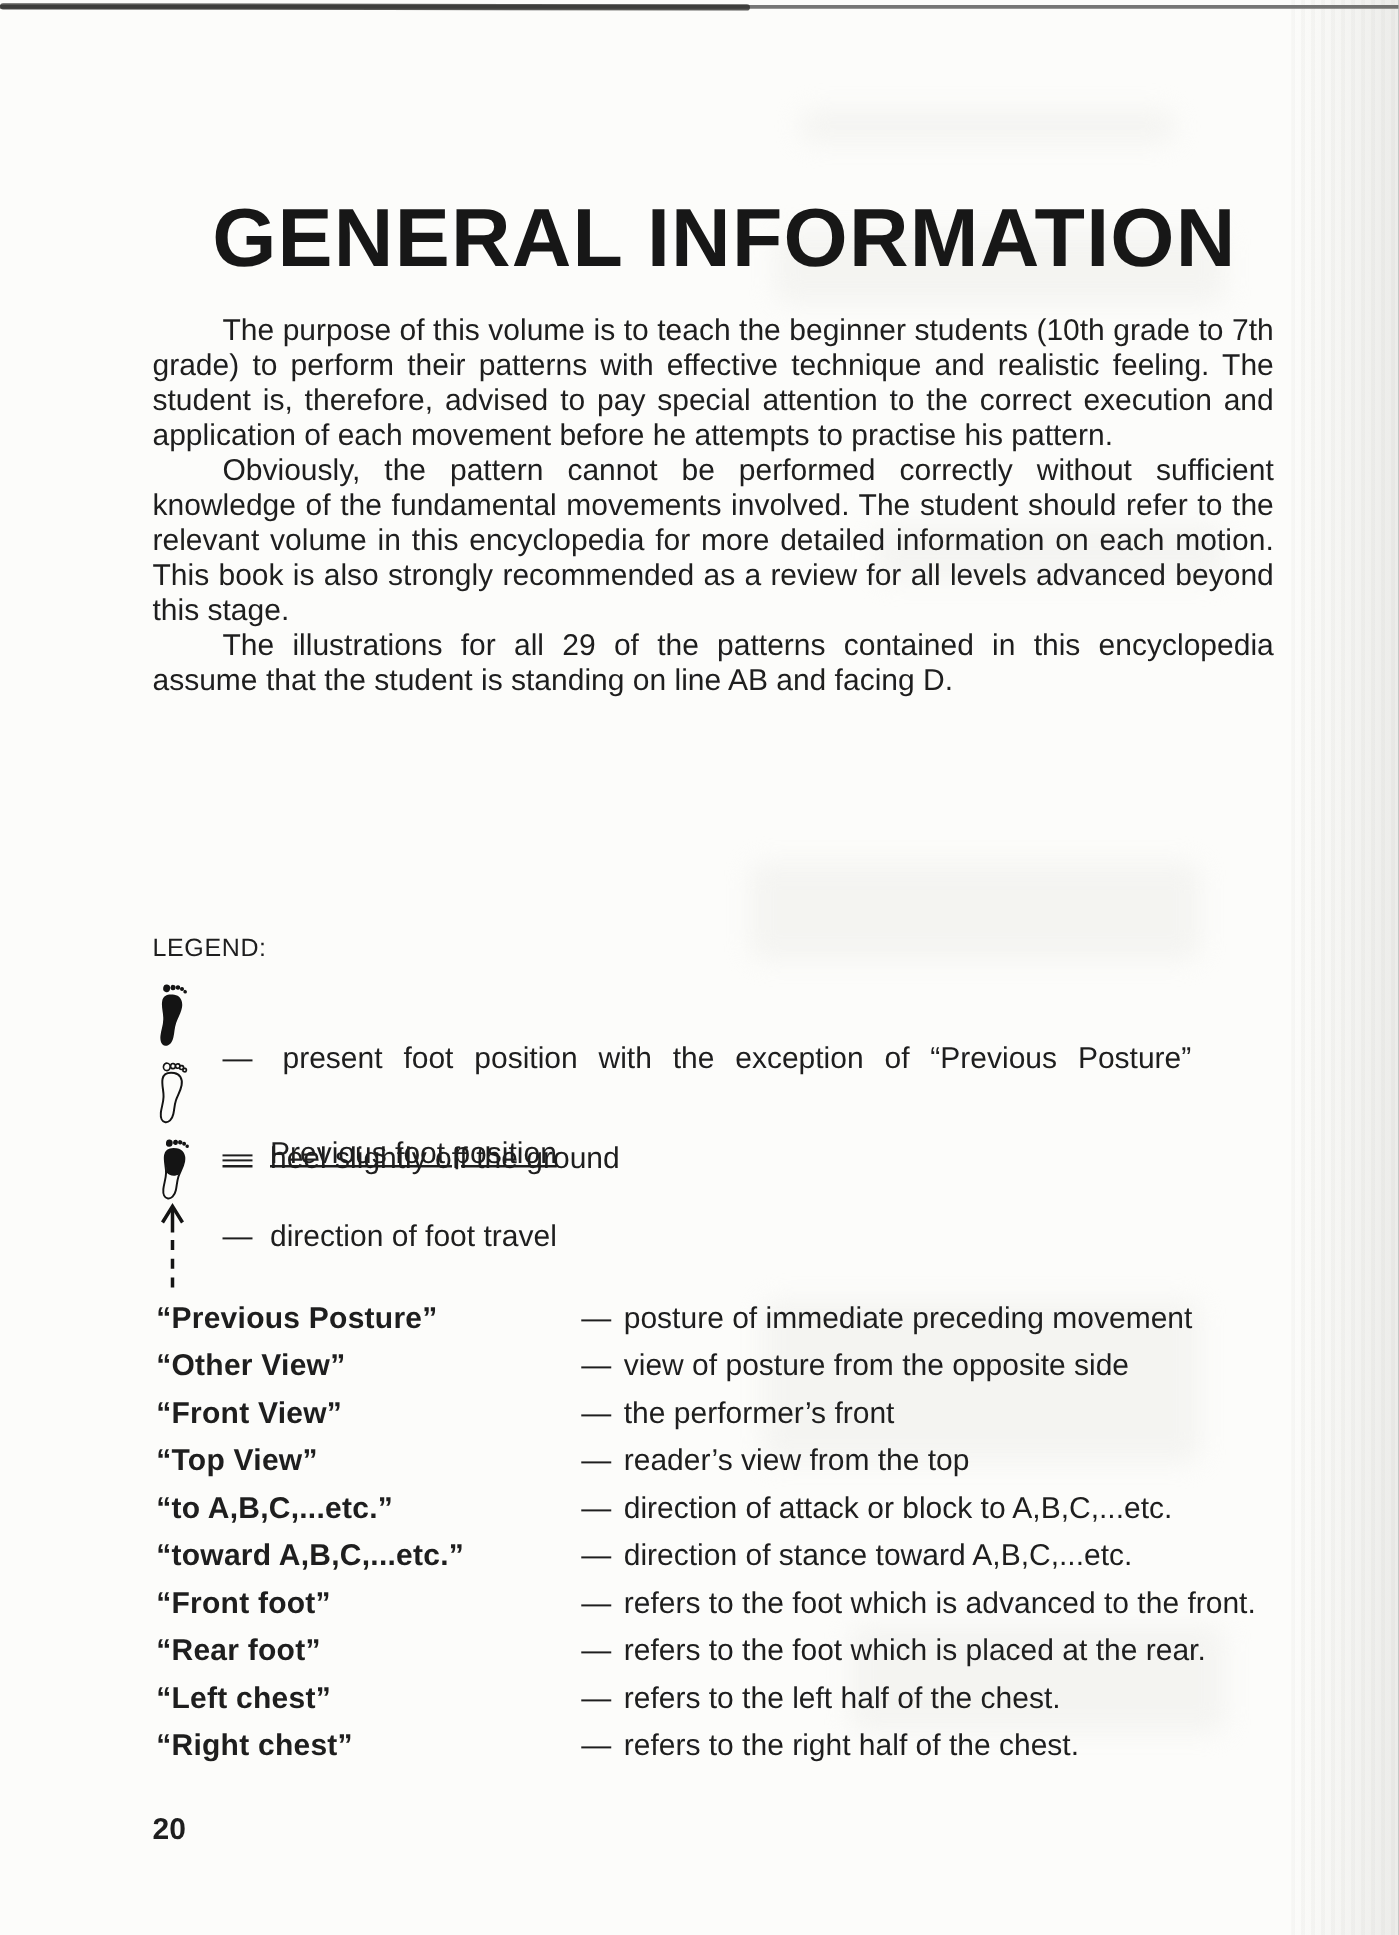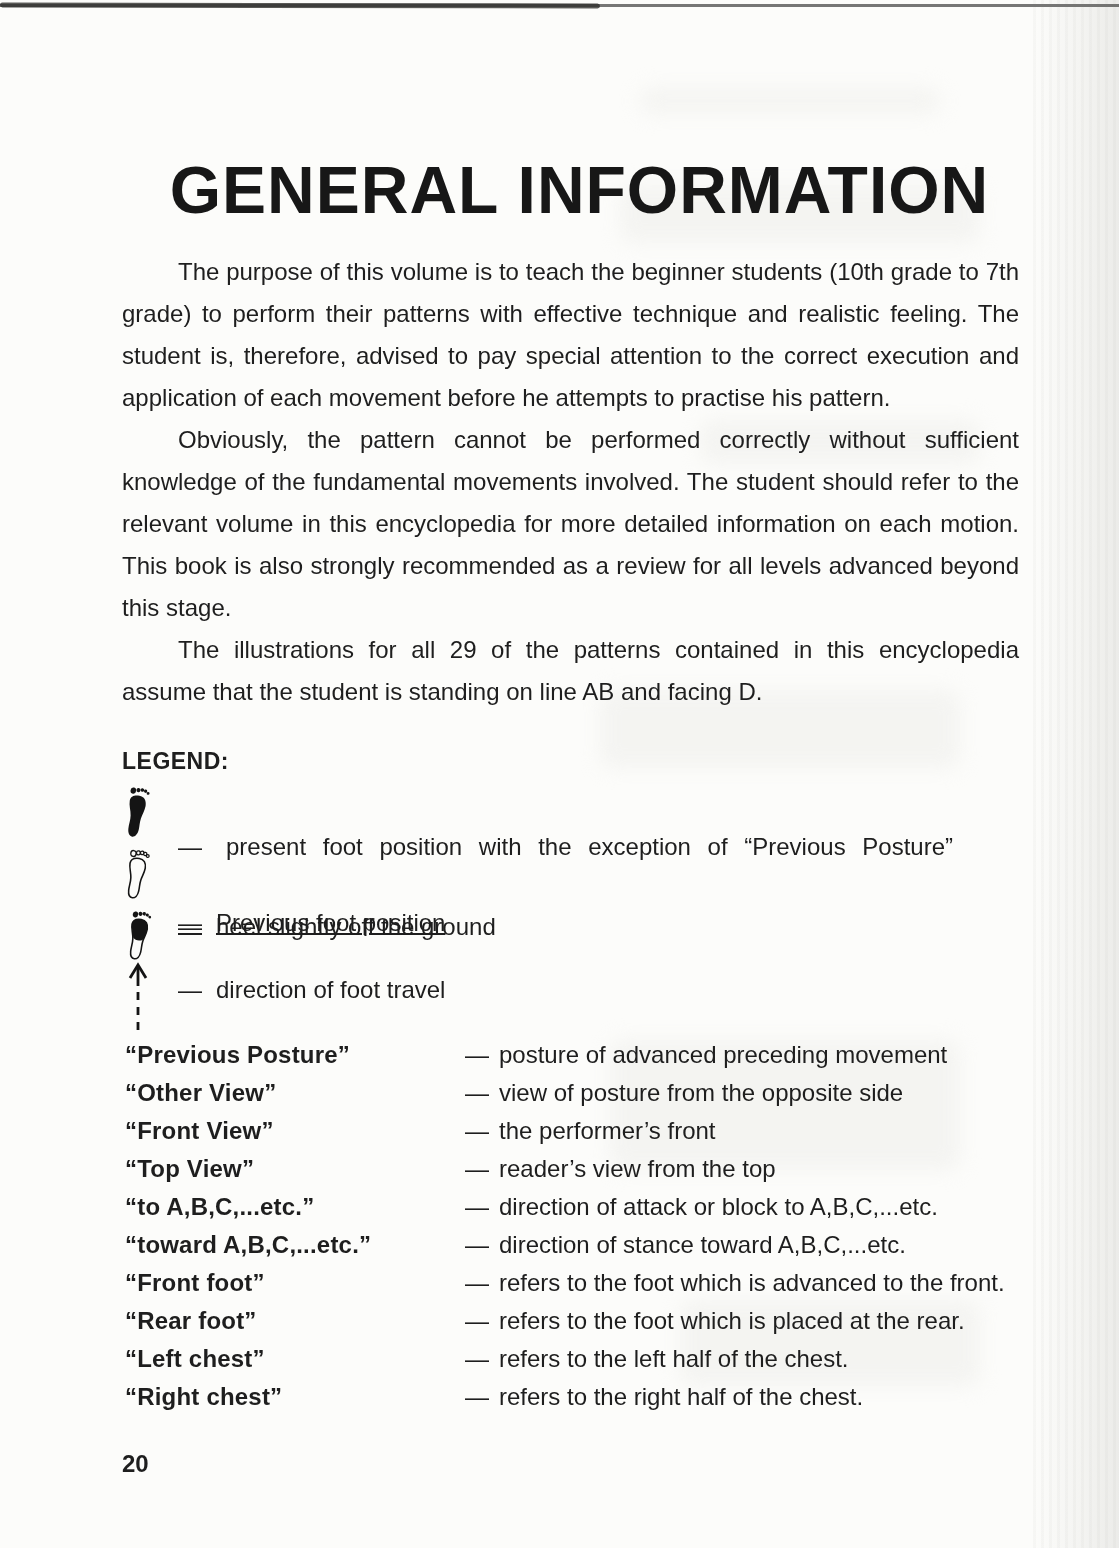--- a/index.html
+++ b/index.html
@@ -43,28 +43,28 @@
     position: absolute; top: 152px; left: 0; width: 100%;
     margin: 0; text-align: center;
     font-size: 66px; font-weight: 700; letter-spacing: 1px;
     color: #171717;
     padding-left: 20px;
   }
 
   
   .body-text {
     position: absolute; left: 122px; top: 251px; width: 897px;
-    font-size: 24px; line-height: 42px; text-align: justify;
+    font-size: 24px; line-height: 28px; text-align: justify;
   }
   .body-text p { margin: 0; text-indent: 56px; }
 
   
   .legend-heading {
     position: absolute; left: 122px; top: 748px; margin: 0;
-    font-size: 23px; font-weight: 700; letter-spacing: .5px;
+    font-size: 20px; font-weight: 400; letter-spacing: .5px;
   }
   .legend-icon { position: absolute; display: block; }
   .legend-line {
     position: absolute; left: 178px; width: 841px;
     font-size: 24px; line-height: 30px; white-space: nowrap;
   }
   .legend-line .dash { margin-right: 14px; }
   .legend-line.justified { word-spacing: 10px; }
   .legend-line.justified .dash { margin-right: 24px; }
 
@@ -171,21 +171,21 @@
     </svg>
   </span>
   <div class="legend-line" style="top:975px;">
     <span class="dash">—</span><span>direction of foot travel</span>
   </div>
 
   <div class="definitions">
     <div class="def-row">
       <span class="def-term">“Previous Posture”</span>
       <span class="def-dash">—</span>
-      <span class="def-text">posture of advanced preceding movement</span>
+      <span class="def-text">posture of immediate preceding movement</span>
     </div>
     <div class="def-row">
       <span class="def-term">“Other View”</span>
       <span class="def-dash">—</span>
       <span class="def-text">view of posture from the opposite side</span>
     </div>
     <div class="def-row">
       <span class="def-term">“Front View”</span>
       <span class="def-dash">—</span>
       <span class="def-text">the performer’s front</span>

